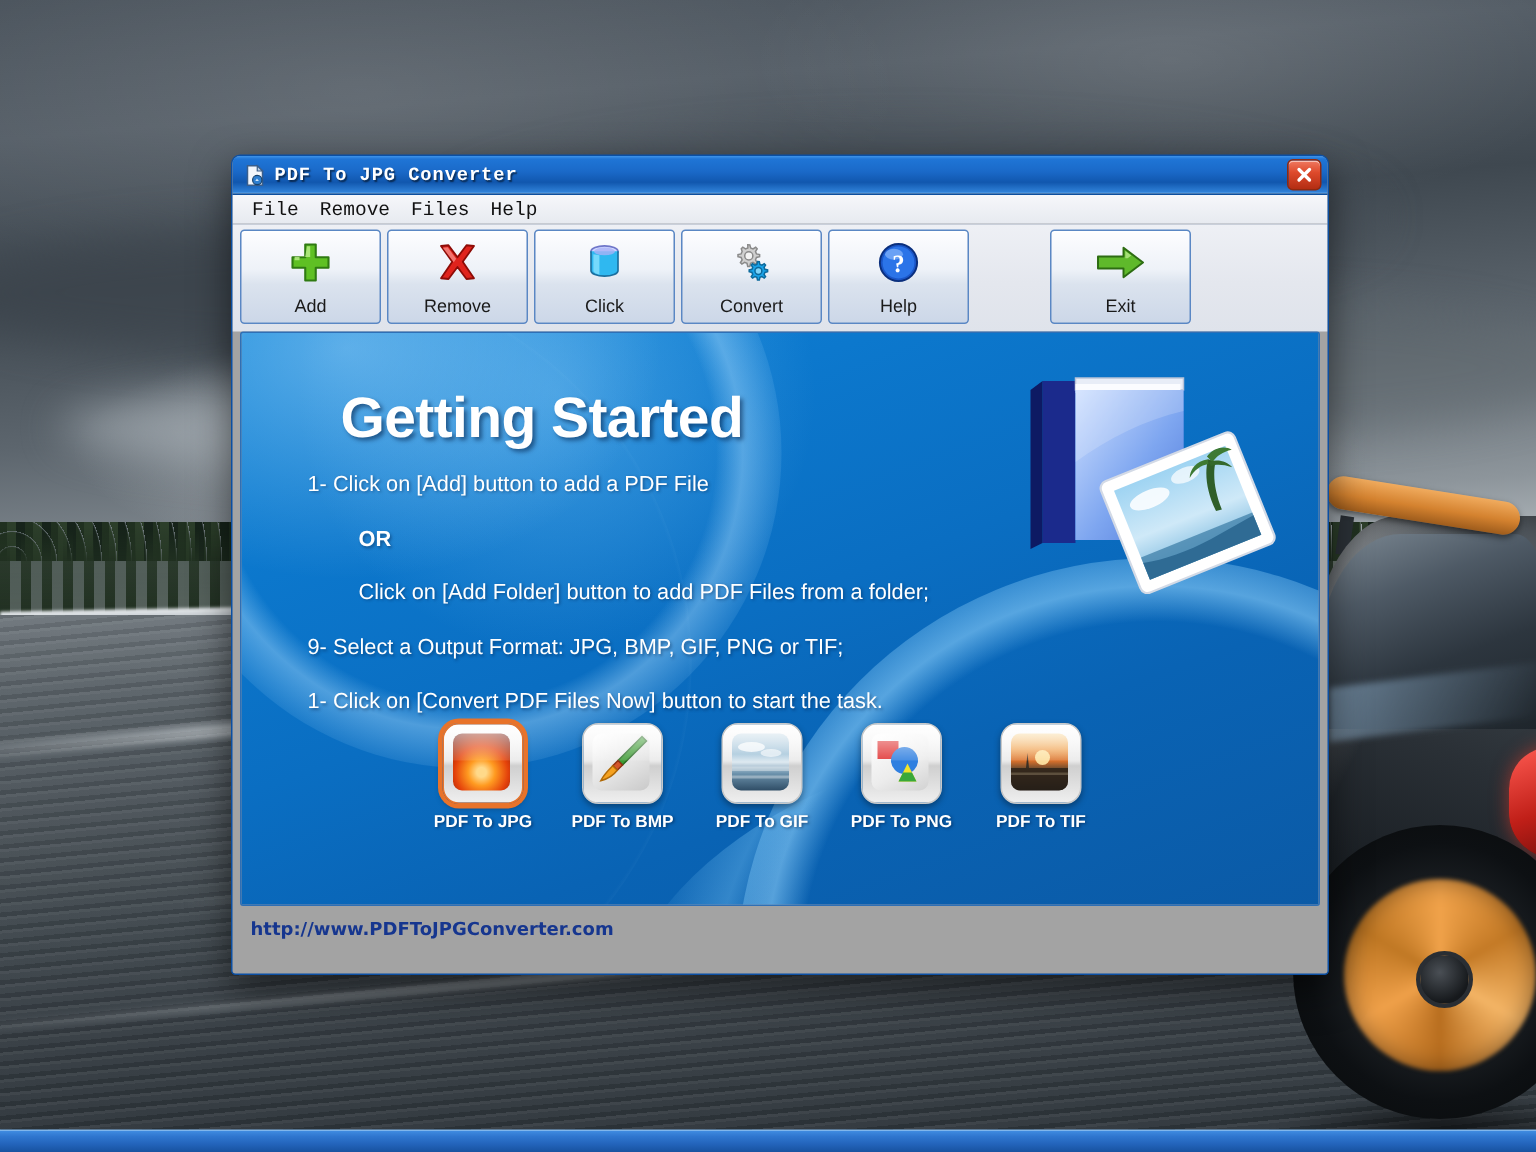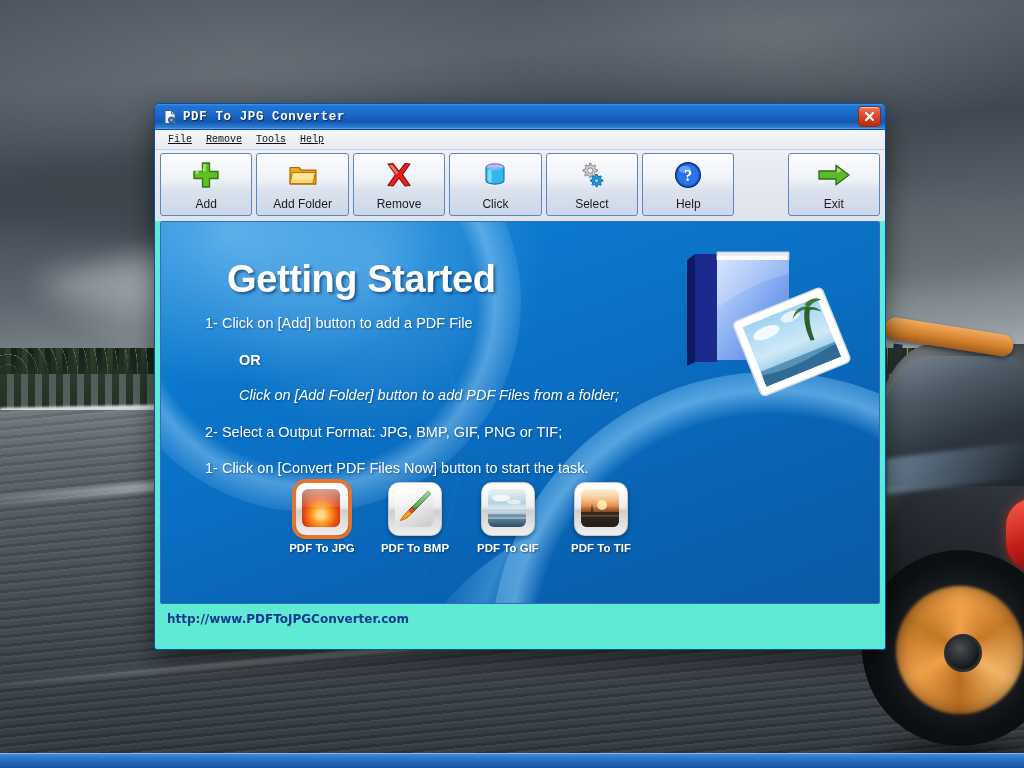--- a/index.html
+++ b/index.html
@@ -92,21 +92,21 @@
   .taskbar{
     position:absolute;left:0;bottom:0;width:1024px;height:14px;
     background:linear-gradient(180deg,#3f8be0 0%,#2f76cf 26%,#2364bb 62%,#18529f 100%);
     border-top:1px solid #7fb6ec;
   }
 
   
   #app-window{
     position:absolute;left:154px;top:103px;width:730px;height:545px;
     border:1px solid #0b4fa3;border-radius:6px 6px 3px 3px;
-    background:#5eead4;
+    background:#a3a3a3;
     box-shadow:0 10px 26px rgba(0,0,0,.55);
     overflow:hidden;
   }
   .titlebar{
     position:relative;height:25px;
     background:linear-gradient(180deg,#3f93e8 0%,#1f75d6 8%,#1a69c8 42%,#1157ae 70%,#2f81d8 96%,#6fb2ee 100%);
     border-bottom:1px solid #0c4e9e;
     display:flex;align-items:center;padding:0 4px;
   }
   .title-ico{width:16px;height:16px;margin:0 5px 0 3px;position:relative;flex:none;}
@@ -123,21 +123,21 @@
   }
   .close-btn svg{display:block;}
 
   .menubar{
     height:19px;display:flex;align-items:center;gap:0px;padding-left:6px;
     background:linear-gradient(180deg,#f6f7fa,#e7eaf0);
     border-bottom:1px solid #c9cfda;
   }
   .menu-item{
     font-family:"Liberation Mono", monospace;
-    font-size:10px;color:#111;padding:1px 7px;cursor:default;white-space:nowrap;text-decoration:underline;
+    font-size:13px;color:#111;padding:1px 7px;cursor:default;white-space:nowrap;
   }
 
   .toolbar{
     height:68px;padding:3px 5px 0 5px;display:flex;align-items:flex-start;gap:4px;
     background:linear-gradient(180deg,#eef0f5 0%,#e4e7ee 55%,#dfe3eb 100%);
   }
   .tbtn{
     width:92px;height:61px;border:1px solid #5a87c4;border-radius:3px;
     background:linear-gradient(180deg,#fdfdff 0%,#eef2f8 42%,#dbe3ee 58%,#ccd7e8 100%);
     display:flex;flex-direction:column;align-items:center;justify-content:flex-start;
@@ -166,21 +166,21 @@
     background:radial-gradient(circle at 50% 50%, rgba(255,255,255,0) 70%, rgba(190,230,255,.30) 76%, rgba(190,230,255,0) 88%);}
 
   .heading{
     position:absolute;left:66px;top:36px;
     color:#fff;font-size:38px;font-weight:bold;letter-spacing:-.4px;
     text-shadow:2px 2px 3px rgba(0,30,70,.55);
   }
   .steps{position:absolute;left:44px;top:94px;width:520px;}
   .step{color:#fff;font-size:14.5px;line-height:1;margin-bottom:22px;text-shadow:1px 1px 2px rgba(0,32,72,.45);}
   .step.or{font-weight:bold;padding-left:34px;margin-bottom:21px;}
-  .step.indent{padding-left:34px;font-style:italic;}
+  .step.indent{padding-left:34px;}
 
   .illus{position:absolute;left:510px;top:14px;width:190px;height:160px;}
 
   .formats{position:absolute;left:126px;top:260px;display:flex;gap:23px;}
   .fmt{width:70px;display:flex;flex-direction:column;align-items:center;cursor:pointer;}
   .fmt .tile{
     width:52px;height:52px;border-radius:11px;position:relative;overflow:hidden;
     background:linear-gradient(180deg,#fdfdfd 0%,#e9e9e9 47%,#cfcfcf 53%,#efefef 100%);
     box-shadow:0 2px 4px rgba(0,0,0,.35), inset 0 1px 0 #fff;
     border:1px solid #c8c8c8;
@@ -246,46 +246,36 @@
     <span class="close-btn">
       <svg width="11" height="11" viewBox="0 0 11 11">
         <path d="M2 2L9 9M9 2L2 9" stroke="#fff" stroke-width="2.2" stroke-linecap="round"></path>
       </svg>
     </span>
   </div>
 
   <div class="menubar">
     <span class="menu-item">File</span>
     <span class="menu-item">Remove</span>
-    <span class="menu-item">Tools</span>
+    <span class="menu-item">Files</span>
     <span class="menu-item">Help</span>
   </div>
 
   <div class="toolbar">
 
     <div class="tbtn">
       <span class="ico">
         <svg width="30" height="30" viewBox="0 0 30 30">
           <path d="M11.5 3h7v8.5H27v7h-8.5V27h-7v-8.5H3v-7h8.5z" fill="#5fc024" stroke="#2f7a12" stroke-width="1.4" stroke-linejoin="round"></path>
           <path d="M12.6 4.2h2.2v7.1h-7.1v2.2H4.4v-2.4h7.1z" fill="#b6ec86" opacity=".85"></path>
         </svg>
       </span>
       <span class="lbl">Add</span>
     </div>
 
-    <div class="tbtn">
-      <span class="ico">
-        <svg width="30" height="28" viewBox="0 0 30 28">
-          <path d="M2 6.5h9l2.2 2.6H28v14H2z" fill="#f0a423" stroke="#a86a08" stroke-width="1.2" stroke-linejoin="round"></path>
-          <path d="M4.5 11.5h23l-2.5 11H2z" fill="#ffd36b" stroke="#b97b0c" stroke-width="1.1" stroke-linejoin="round"></path>
-          <path d="M5.2 12.6h20.6l-1.6 6.2H4z" fill="#fff0bf" opacity=".6"></path>
-        </svg>
-      </span>
-      <span class="lbl">Add Folder</span>
-    </div>
 
     <div class="tbtn">
       <span class="ico">
         <svg width="30" height="28" viewBox="0 0 30 28">
           <path d="M4 3l5-0.5 6 8 6-8 5 .5-7.5 10.5L26 24.5l-5 .5-6-8-6 8-5-.5 7.5-11z" fill="#e0231c" stroke="#8d0c07" stroke-width="1.2" stroke-linejoin="round"></path>
           <path d="M5.2 4.2l3.3-.3 5.6 7.6-1.6 2.3z" fill="#f88a84" opacity=".8"></path>
         </svg>
       </span>
       <span class="lbl">Remove</span>
     </div>
@@ -308,21 +298,21 @@
           <g fill="#cfcfcf" stroke="#8a8a8a" stroke-width="1">
             <path d="M12.5 2.2l1.4.05.5 2.1 1.6.65 1.8-1.15 1 1-1.15 1.8.66 1.6 2.1.5v1.4l-2.1.5-.66 1.6 1.15 1.8-1 1-1.8-1.15-1.6.66-.5 2.1h-1.4l-.5-2.1-1.6-.66-1.8 1.15-1-1 1.15-1.8-.66-1.6-2.1-.5v-1.4l2.1-.5.66-1.6L8.2 4.8l1-1 1.8 1.15 1.6-.65z"></path>
             <circle cx="13.2" cy="9.6" r="2.7" fill="#f3f3f3"></circle>
           </g>
           <g fill="#1aa3e8" stroke="#0d6a9c" stroke-width="1">
             <path d="M19 13.4l1.2.05.42 1.8 1.36.55 1.52-.98.86.86-.98 1.52.56 1.36 1.8.42v1.2l-1.8.42-.56 1.36.98 1.52-.86.86-1.52-.98-1.36.56-.42 1.8H19l-.42-1.8-1.36-.56-1.52.98-.86-.86.98-1.52-.56-1.36-1.8-.42v-1.2l1.8-.42.56-1.36-.98-1.52.86-.86 1.52.98 1.36-.55z"></path>
             <circle cx="19.6" cy="19.7" r="2.3" fill="#7fd4f8"></circle>
           </g>
         </svg>
       </span>
-      <span class="lbl">Select</span>
+      <span class="lbl">Convert</span>
     </div>
 
     <div class="tbtn">
       <span class="ico">
         <svg width="30" height="30" viewBox="0 0 30 30">
           <circle cx="15" cy="15" r="12.4" fill="#1a56c8" stroke="#0b2f7d" stroke-width="1.3"></circle>
           <circle cx="15" cy="15" r="10.6" fill="#2b74e8"></circle>
           <ellipse cx="12" cy="9.5" rx="6" ry="3.6" fill="#9ec6ff" opacity=".55"></ellipse>
           <text x="15" y="21.4" font-family="Liberation Serif, serif" font-size="16.5" font-weight="bold" fill="#ffffff" text-anchor="middle">?</text>
         </svg>
@@ -348,21 +338,21 @@
     <div class="swoosh sw4"></div>
     <div class="swoosh sw2"></div>
     <div class="swoosh sw3"></div>
 
     <div class="heading">Getting Started</div>
 
     <div class="steps">
       <div class="step">1- Click on [Add] button to add a PDF File</div>
       <div class="step or">OR</div>
       <div class="step indent">Click on [Add Folder] button to add PDF Files from a folder;</div>
-      <div class="step">2- Select a Output Format: JPG, BMP, GIF, PNG or TIF;</div>
+      <div class="step">9- Select a Output Format: JPG, BMP, GIF, PNG or TIF;</div>
       <div class="step">1- Click on [Convert PDF Files Now] button to start the task.</div>
     </div>
 
     <div class="illus">
       <svg width="190" height="160" viewBox="0 0 190 160">
         <path d="M24 18h22v108H24z" fill="#1b2a8c"></path>
         <path d="M24 18l-8 6v106l8-4z" fill="#0d1a63"></path>
         <path d="M46 16h72v8H46z" fill="#e8edf7" stroke="#b9c3d8" stroke-width="1"></path>
         <path d="M46 20h70v6H46z" fill="#fbfcff"></path>
         <path d="M46 24h72v100H46z" fill="#5b86e8"></path>
@@ -425,20 +415,34 @@
               <ellipse cx="13" cy="9" rx="9" ry="3.4" fill="#ffffff" opacity=".75"></ellipse>
               <ellipse cx="26" cy="13" rx="7" ry="2.6" fill="#ffffff" opacity=".6"></ellipse>
               <path d="M0 22h38v3H0zM0 28h38v2H0z" fill="#ffffff" opacity=".35"></path>
             </svg>
           </span>
           <span class="gloss"></span>
         </span>
         <span class="flbl">PDF To GIF</span>
       </div>
 
+      <div class="fmt">
+        <span class="tile">
+          <span class="inner" style="background:linear-gradient(150deg,#ffffff,#ececec 60%,#d2d2d2);">
+            <svg width="38" height="38" viewBox="0 0 38 38">
+              <rect x="4" y="5" width="14" height="12" fill="#e03030"></rect>
+              <circle cx="22" cy="18" r="9" fill="#2f7fe0"></circle>
+              <path d="M18 32l6-12 6 12z" fill="#f2e32a"></path>
+              <path d="M18 32h12l-3-6H21z" fill="#3aa83a"></path>
+            </svg>
+          </span>
+          <span class="gloss"></span>
+        </span>
+        <span class="flbl">PDF To PNG</span>
+      </div>
 
       <div class="fmt">
         <span class="tile">
           <span class="inner" style="background:linear-gradient(180deg,#f8d89a 0%,#f0a455 28%,#d9712c 48%,#6b4a2e 62%,#2b241c 100%);">
             <svg width="38" height="38" viewBox="0 0 38 38">
               <circle cx="21" cy="16" r="5" fill="#ffe9a8" opacity=".9"></circle>
               <path d="M0 23h38v15H0z" fill="#241d17" opacity=".75"></path>
               <path d="M10 23l1-10 1 10z" fill="#3a2f24"></path>
               <path d="M0 26h38v1.6H0z" fill="#7a6a55" opacity=".6"></path>
             </svg>

